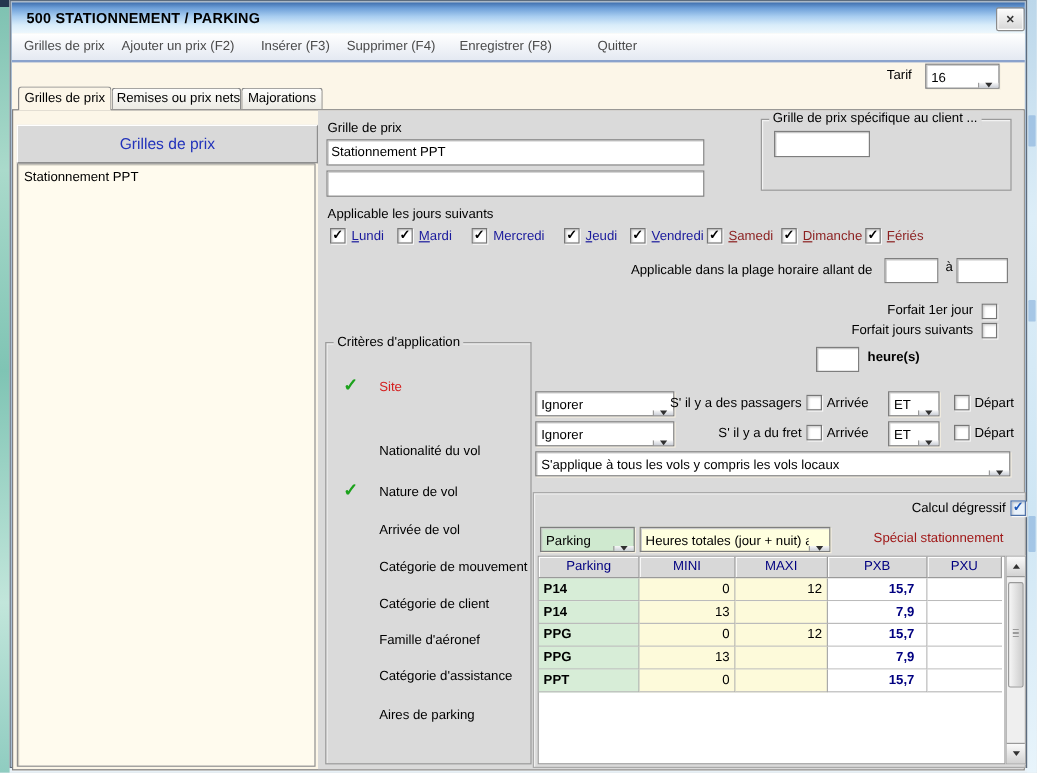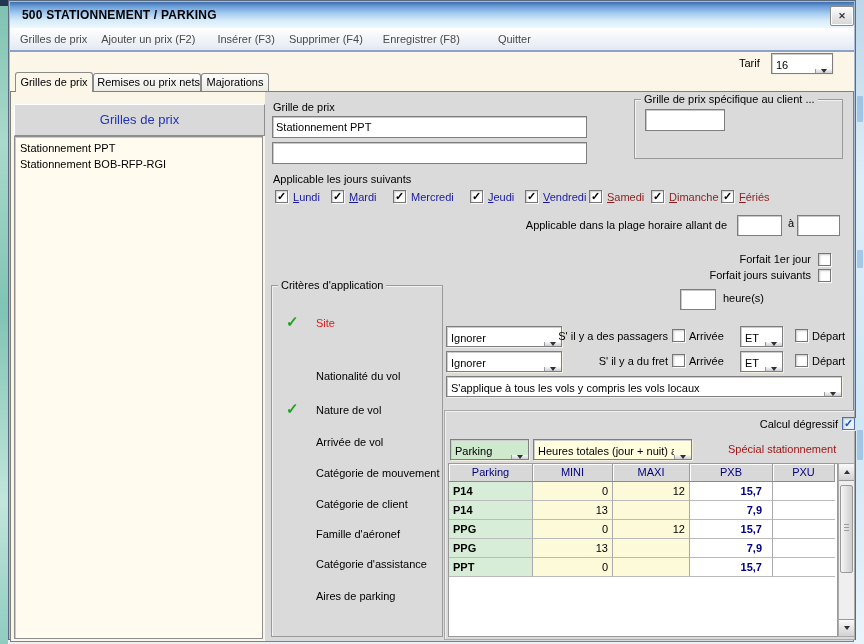--- a/index.html
+++ b/index.html
@@ -146,21 +146,20 @@
     <div class="tab active" style="left:6px;width:78px;"><span>Grilles de prix</span></div>
     <div class="tab" style="left:84px;width:108px;text-align:right;"><span>Remises ou prix nets</span></div>
     <div class="tab" style="left:192px;width:68px;"><span>Majorations</span></div>
 
     <div class="main-panel">
       <div class="right-zone"></div>
 
       <div class="side-header">Grilles de prix</div>
       <div class="side-list">
         <div class="side-item">Stationnement PPT</div>
-        <div class="side-item">Stationnement BOB-RFP-RGI</div>
       </div>
 
       <span class="lbl" style="left:262px;top:9px;">Grille de prix</span>
       <input class="field" style="left: 261px; top: 24px; width: 315px; height: 22px;" value="Stationnement PPT">
       <input class="field" style="left: 261px; top: 50px; width: 315px; height: 22px;" value="">
 
       <div class="groupbox" style="left:623px;top:7px;width:209px;height:60px;">
         <span class="legend">Grille de prix spécifique au client ...</span>
         <input class="field" style="left: 10px; top: 9px; width: 80px; height: 22px;" value="">
       </div>
@@ -234,21 +233,21 @@
         <span class="crit-item" style="top:118px;">Nature de vol</span>
         <span class="crit-item" style="top:150px;">Arrivée de vol</span>
         <span class="crit-item" style="top:181px;">Catégorie de mouvement</span>
         <span class="crit-item" style="top:212px;">Catégorie de client</span>
         <span class="crit-item" style="top:242px;">Famille d'aéronef</span>
         <span class="crit-item" style="top:272px;">Catégorie d'assistance</span>
         <span class="crit-item" style="top:304px;">Aires de parking</span>
       </div>
 
       <input class="field" style="left: 669px; top: 197px; width: 36px; height: 21px;" value="">
-      <span class="lbl" style="left:712px;top:200px;">heure(s)</span>
+      <span class="lbl" style="left:712px;top:200px;font-weight:bold;">heure(s)</span>
 
       <div class="combo" style="left:435px;top:234px;width:116px;height:21px;">
         <span class="combo-text">Ignorer</span>
         <span class="combo-btn">
             <span class="tri-down"></span>
           </span>
       </div>
       <span class="lbl ralign" style="left:540px;top:238px;width:117px;">S' il y a des passagers</span>
       <span class="cb" style="left:661px;top:237px;"></span>
       <span class="lbl" style="left:678px;top:238px;">Arrivée</span>

